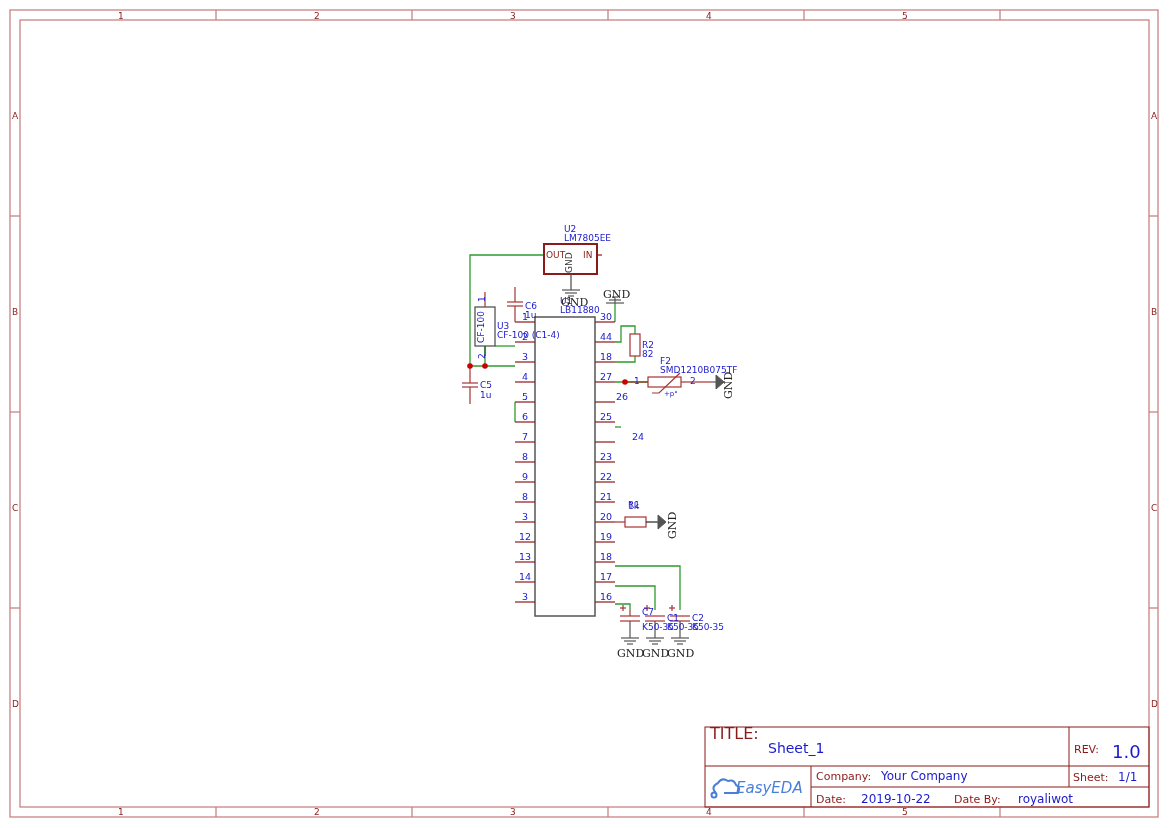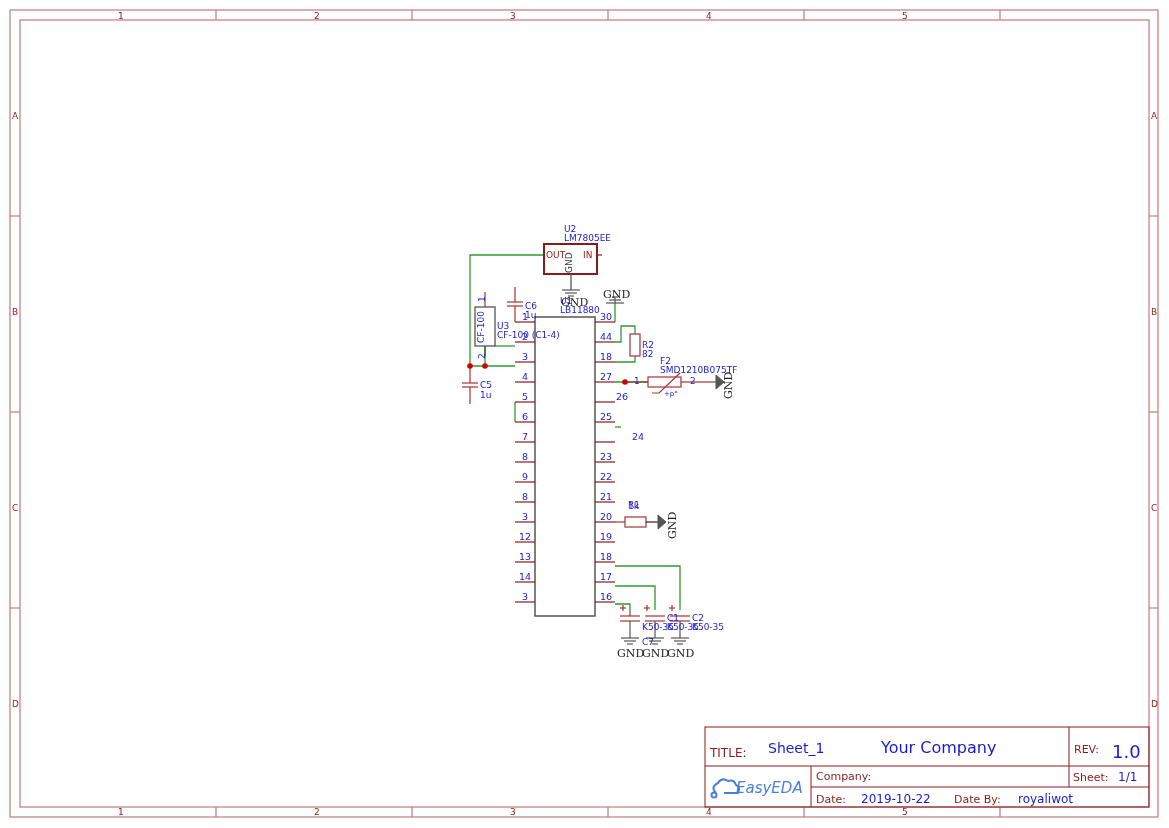--- a/index.html
+++ b/index.html
@@ -226,26 +226,26 @@
 <span class="lbl frame-lbl" style="left:902px;top:808px">5</span>
 <span class="lbl frame-lbl" style="left:12px;top:112px">A</span>
 <span class="lbl frame-lbl" style="left:12px;top:308px">B</span>
 <span class="lbl frame-lbl" style="left:12px;top:504px">C</span>
 <span class="lbl frame-lbl" style="left:12px;top:700px">D</span>
 <span class="lbl frame-lbl" style="left:1151px;top:112px">A</span>
 <span class="lbl frame-lbl" style="left:1151px;top:308px">B</span>
 <span class="lbl frame-lbl" style="left:1151px;top:504px">C</span>
 <span class="lbl frame-lbl" style="left:1151px;top:700px">D</span>
 
-<span class="tb dred" style="left:710px;top:747px;font-size:12px">TITLE:</span>
+<span class="tb dred" style="left:710px;top:726px;font-size:16px">TITLE:</span>
 <span class="tb blue" style="left:768px;top:741px;font-size:14px">Sheet_1</span>
 <span class="tb dred" style="left:1074px;top:744px">REV:</span>
 <span class="tb blue" style="left:1112px;top:743px;font-size:18px">1.0</span>
 <span class="tb dred" style="left:816px;top:771px">Company:</span>
-<span class="tb blue" style="left:881px;top:740px;font-size:16px">Your Company</span>
+<span class="tb blue" style="left:881px;top:770px;font-size:12px">Your Company</span>
 <span class="tb dred" style="left:1073px;top:772px">Sheet:</span>
 <span class="tb blue" style="left:1118px;top:771px;font-size:12px">1/1</span>
 <span class="tb dred" style="left:816px;top:794px">Date:</span>
 <span class="tb blue" style="left:861px;top:793px;font-size:12px">2019-10-22</span>
 <span class="tb dred" style="left:954px;top:794px">Date By:</span>
 <span class="tb blue" style="left:1018px;top:793px;font-size:12px">royaliwot</span>
 <span class="tb" style="left:736px;top:781px;font-size:15px;font-style:italic;color:#4a7fd9">EasyEDA</span>
 
 <span class="lbl blue ref" style="left:564px;top:225px">U2</span>
 <span class="lbl blue ref" style="left:564px;top:234px">LM7805EE</span>
@@ -311,21 +311,21 @@
 <span class="lbl blue ref" style="left:660px;top:366px">SMD1210B075TF</span>
 <span class="lbl blue ref" style="left:634px;top:377px">1</span>
 <span class="lbl blue ref" style="left:690px;top:377px">2</span>
 <span class="lbl blue" style="left:664px;top:391px;font-size:7px">+p°</span>
 <span class="lbl gnd" style="left:723px;top:399px;transform:rotate(-90deg);transform-origin:left top">GND</span>
 
 <span class="lbl blue ref" style="left:628px;top:501px">R1</span>
 <span class="lbl blue ref" style="left:628px;top:502px">1k</span>
 <span class="lbl gnd" style="left:667px;top:539px;transform:rotate(-90deg);transform-origin:left top">GND</span>
 
-<span class="lbl blue ref" style="left:642px;top:638px">C7</span>
+<span class="lbl blue ref" style="left:642px;top:608px">C7</span>
 <span class="lbl blue ref" style="left:642px;top:623px">K50-35</span>
 <span class="lbl blue ref" style="left:667px;top:614px">C1</span>
 <span class="lbl blue ref" style="left:667px;top:623px">K50-35</span>
 <span class="lbl blue ref" style="left:692px;top:614px">C2</span>
 <span class="lbl blue ref" style="left:692px;top:623px">K50-35</span>
 <span class="lbl gnd" style="left:617px;top:648px">GND</span>
 <span class="lbl gnd" style="left:642px;top:648px">GND</span>
 <span class="lbl gnd" style="left:667px;top:648px">GND</span>
 
 </div>

